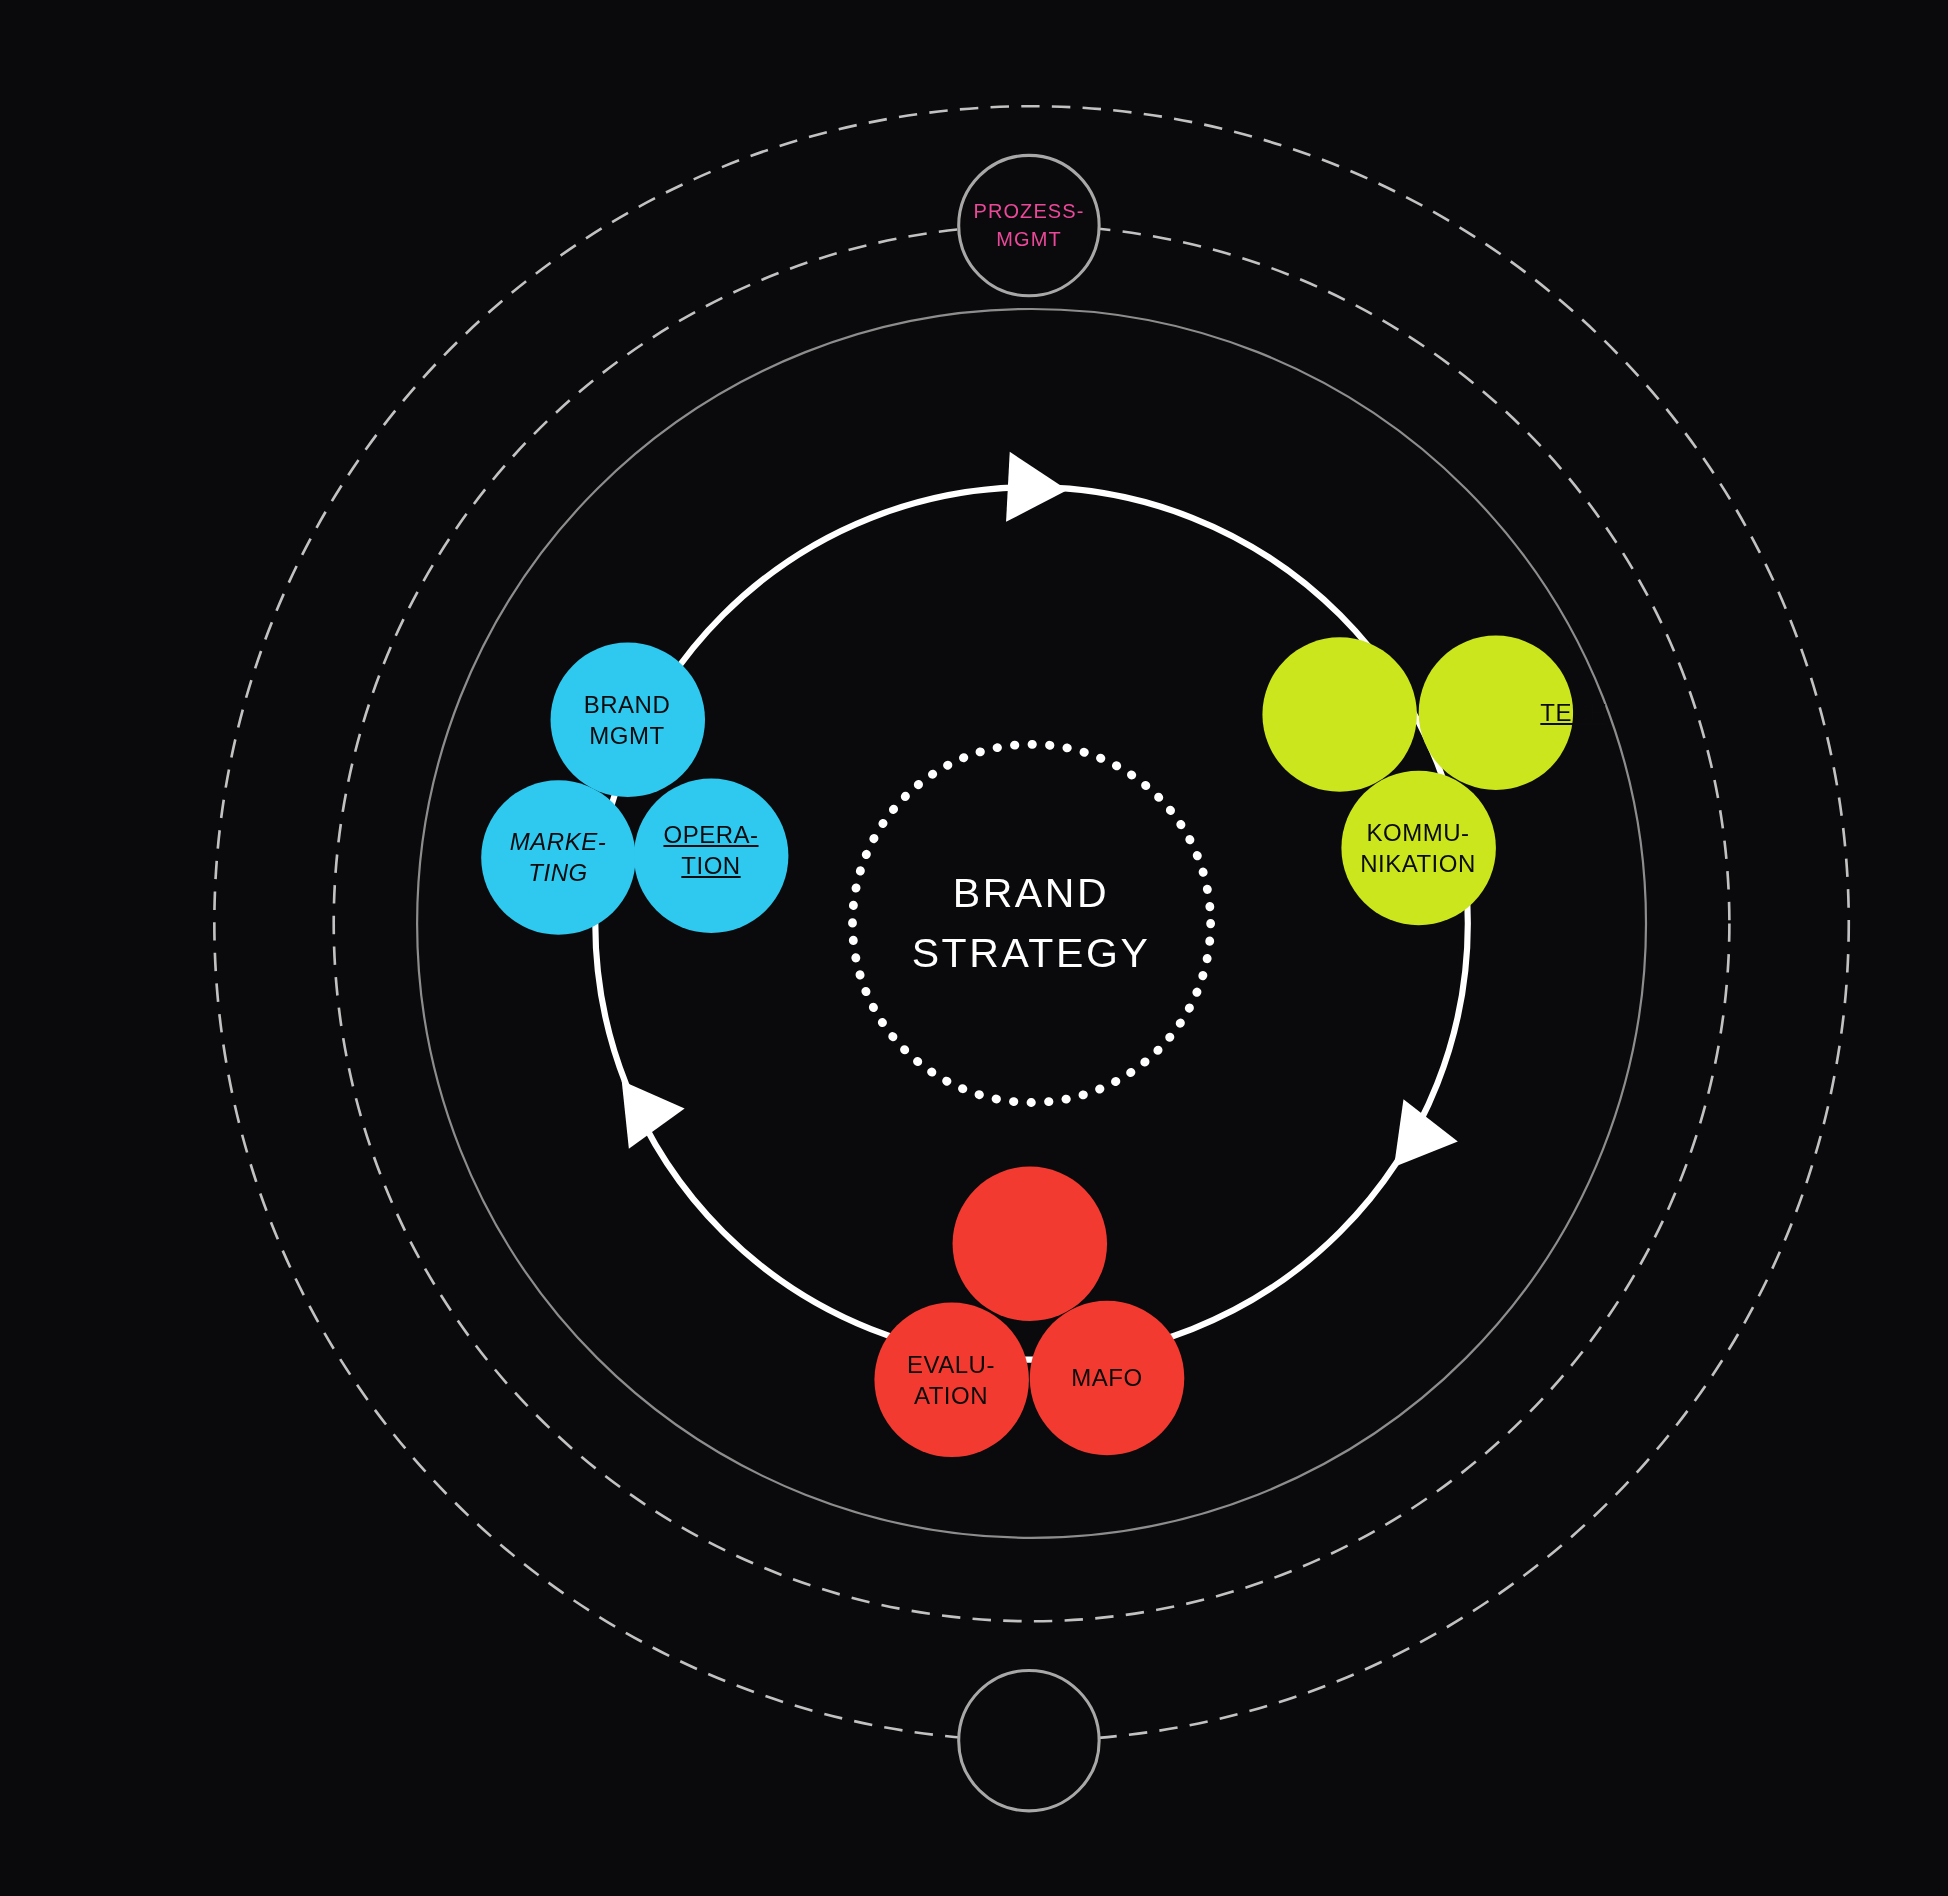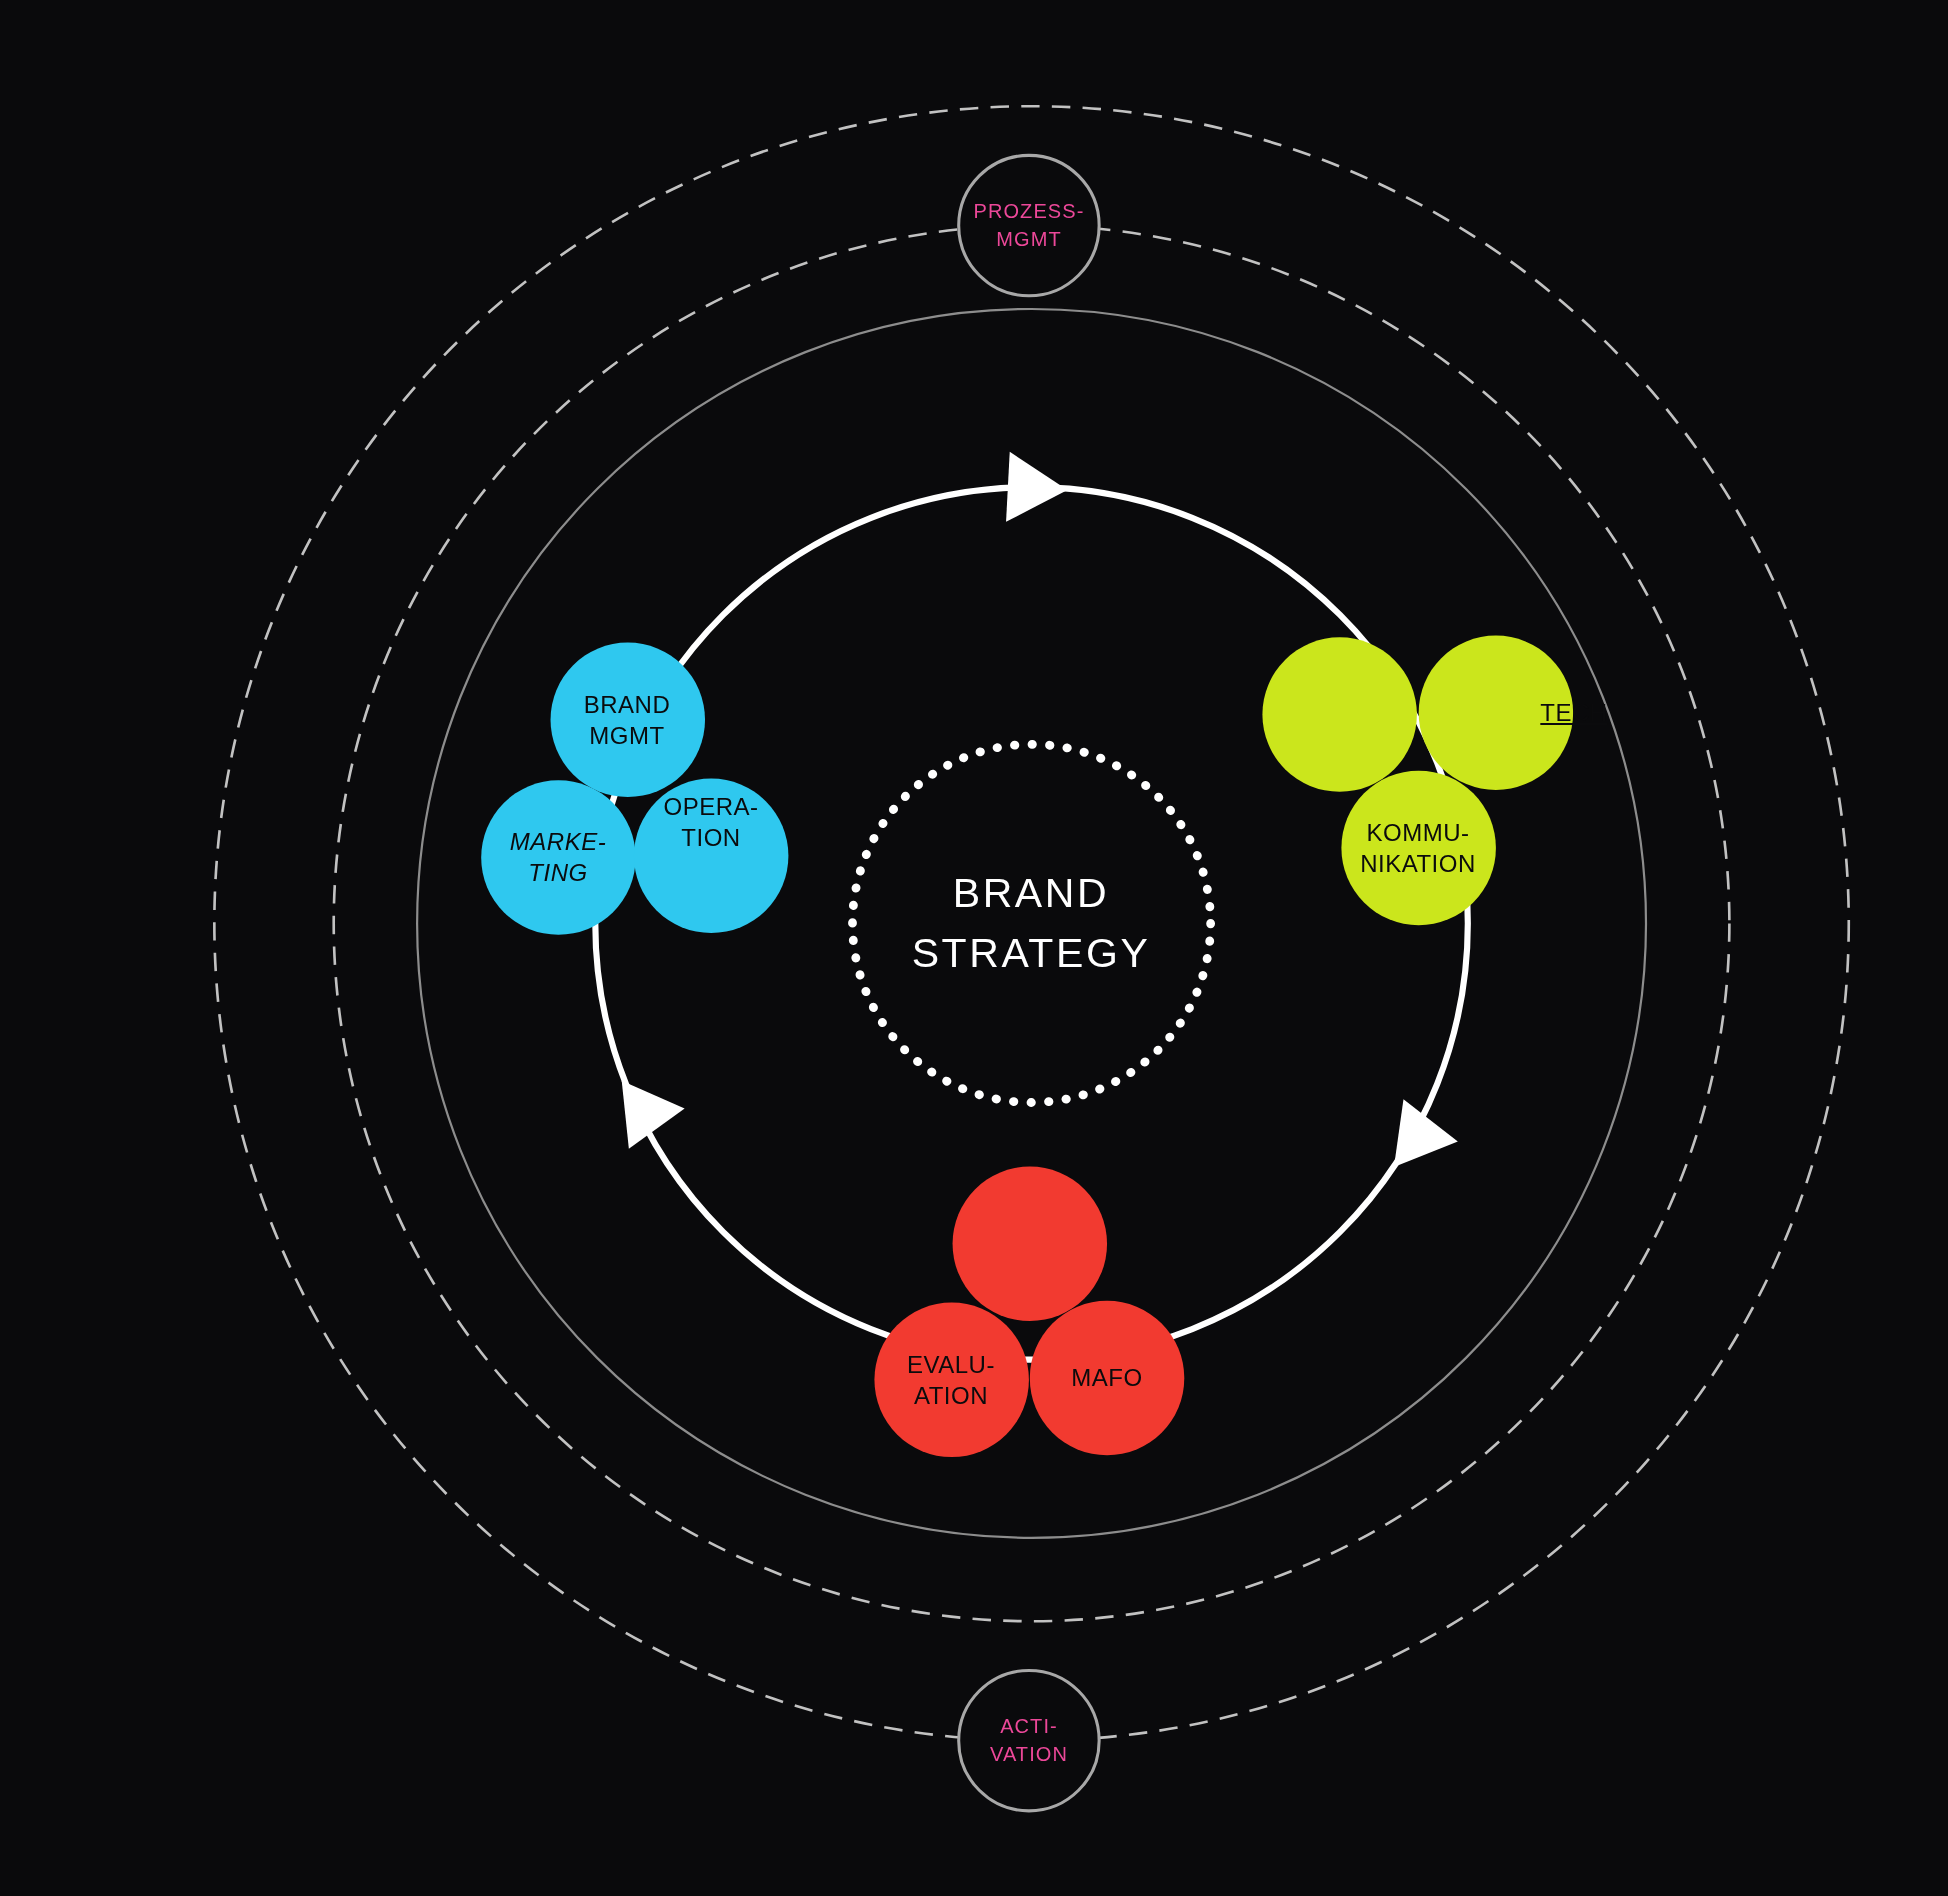--- a/index.html
+++ b/index.html
@@ -88,28 +88,26 @@
     <circle cx="1173" cy="1417" r="88" fill="#f23a30"></circle>
     <circle cx="1084" cy="1572" r="88" fill="#f23a30"></circle>
     <circle cx="1261" cy="1570" r="88" fill="#f23a30"></circle>
   </svg>
 
   <div class="label center-label" style="left:838px; top:818px; width:386px; height:211px;">BRAND
 STRATEGY</div>
 
   <div class="label node-label" style="left:959px; top:155px; width:140px; height:140px;">PROZESS-
 MGMT</div>
-  <div class="label node-label" style="left:959px; top:1670px; width:140px; height:140px;">ACTI-
-VATION</div>
 
   <div class="label bubble-label" style="left:550px; top:643px; width:154px; height:154px;">BRAND
 MGMT</div>
   <div class="label bubble-label" style="left:481px; top:780px; width:154px; height:154px;font-style:italic;">MARKE-
 TING</div>
-  <div class="label bubble-label" style="left:634px; top:745px; width:154px; height:154px;">OPERA-
+  <div class="label bubble-label" style="left:634px; top:773px; width:154px; height:154px;text-decoration:underline;">OPERA-
 TION</div>
 
   <div class="label bubble-label" style="left:1497px; top:636px; width:154px; height:154px;text-decoration:underline;">TECH</div>
   <div class="label bubble-label" style="left:1341px; top:771px; width:154px; height:154px;">KOMMU-
 NIKATION</div>
 
   <div class="label bubble-label" style="left:874px; top:1303px; width:154px; height:154px;">EVALU-
 ATION</div>
   <div class="label bubble-label" style="left:1030px; top:1301px; width:154px; height:154px;">MAFO</div>
 

